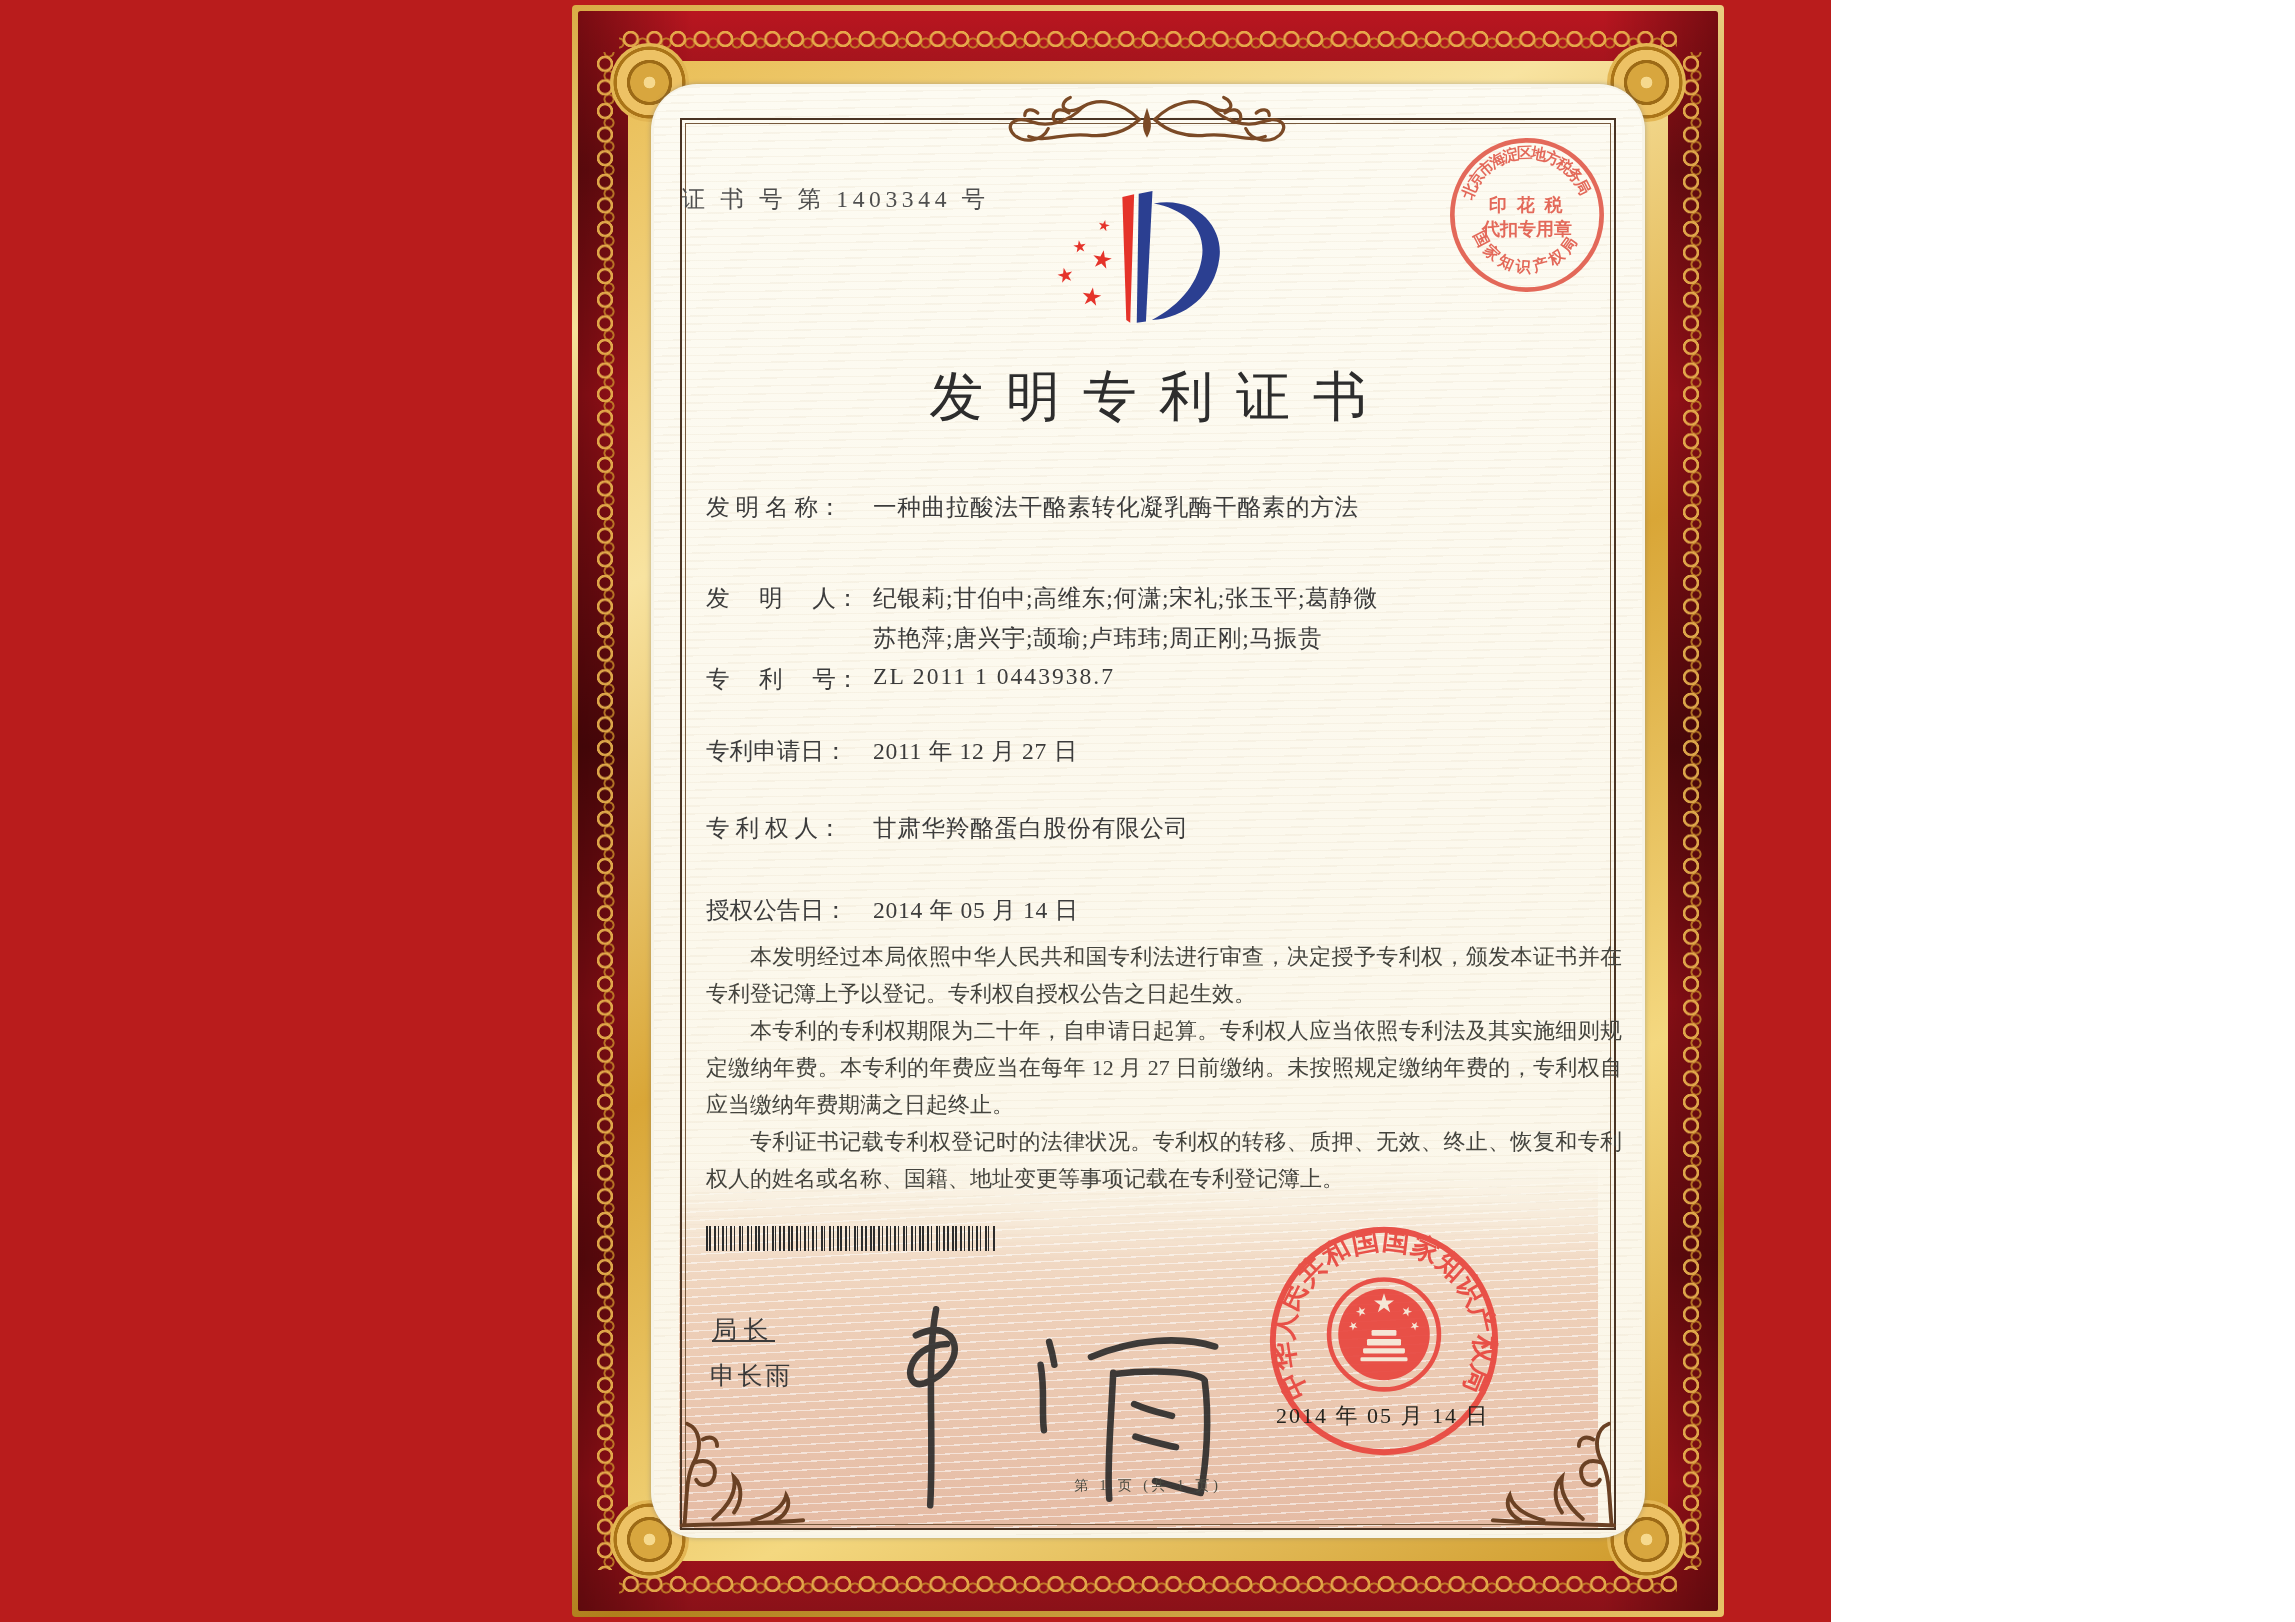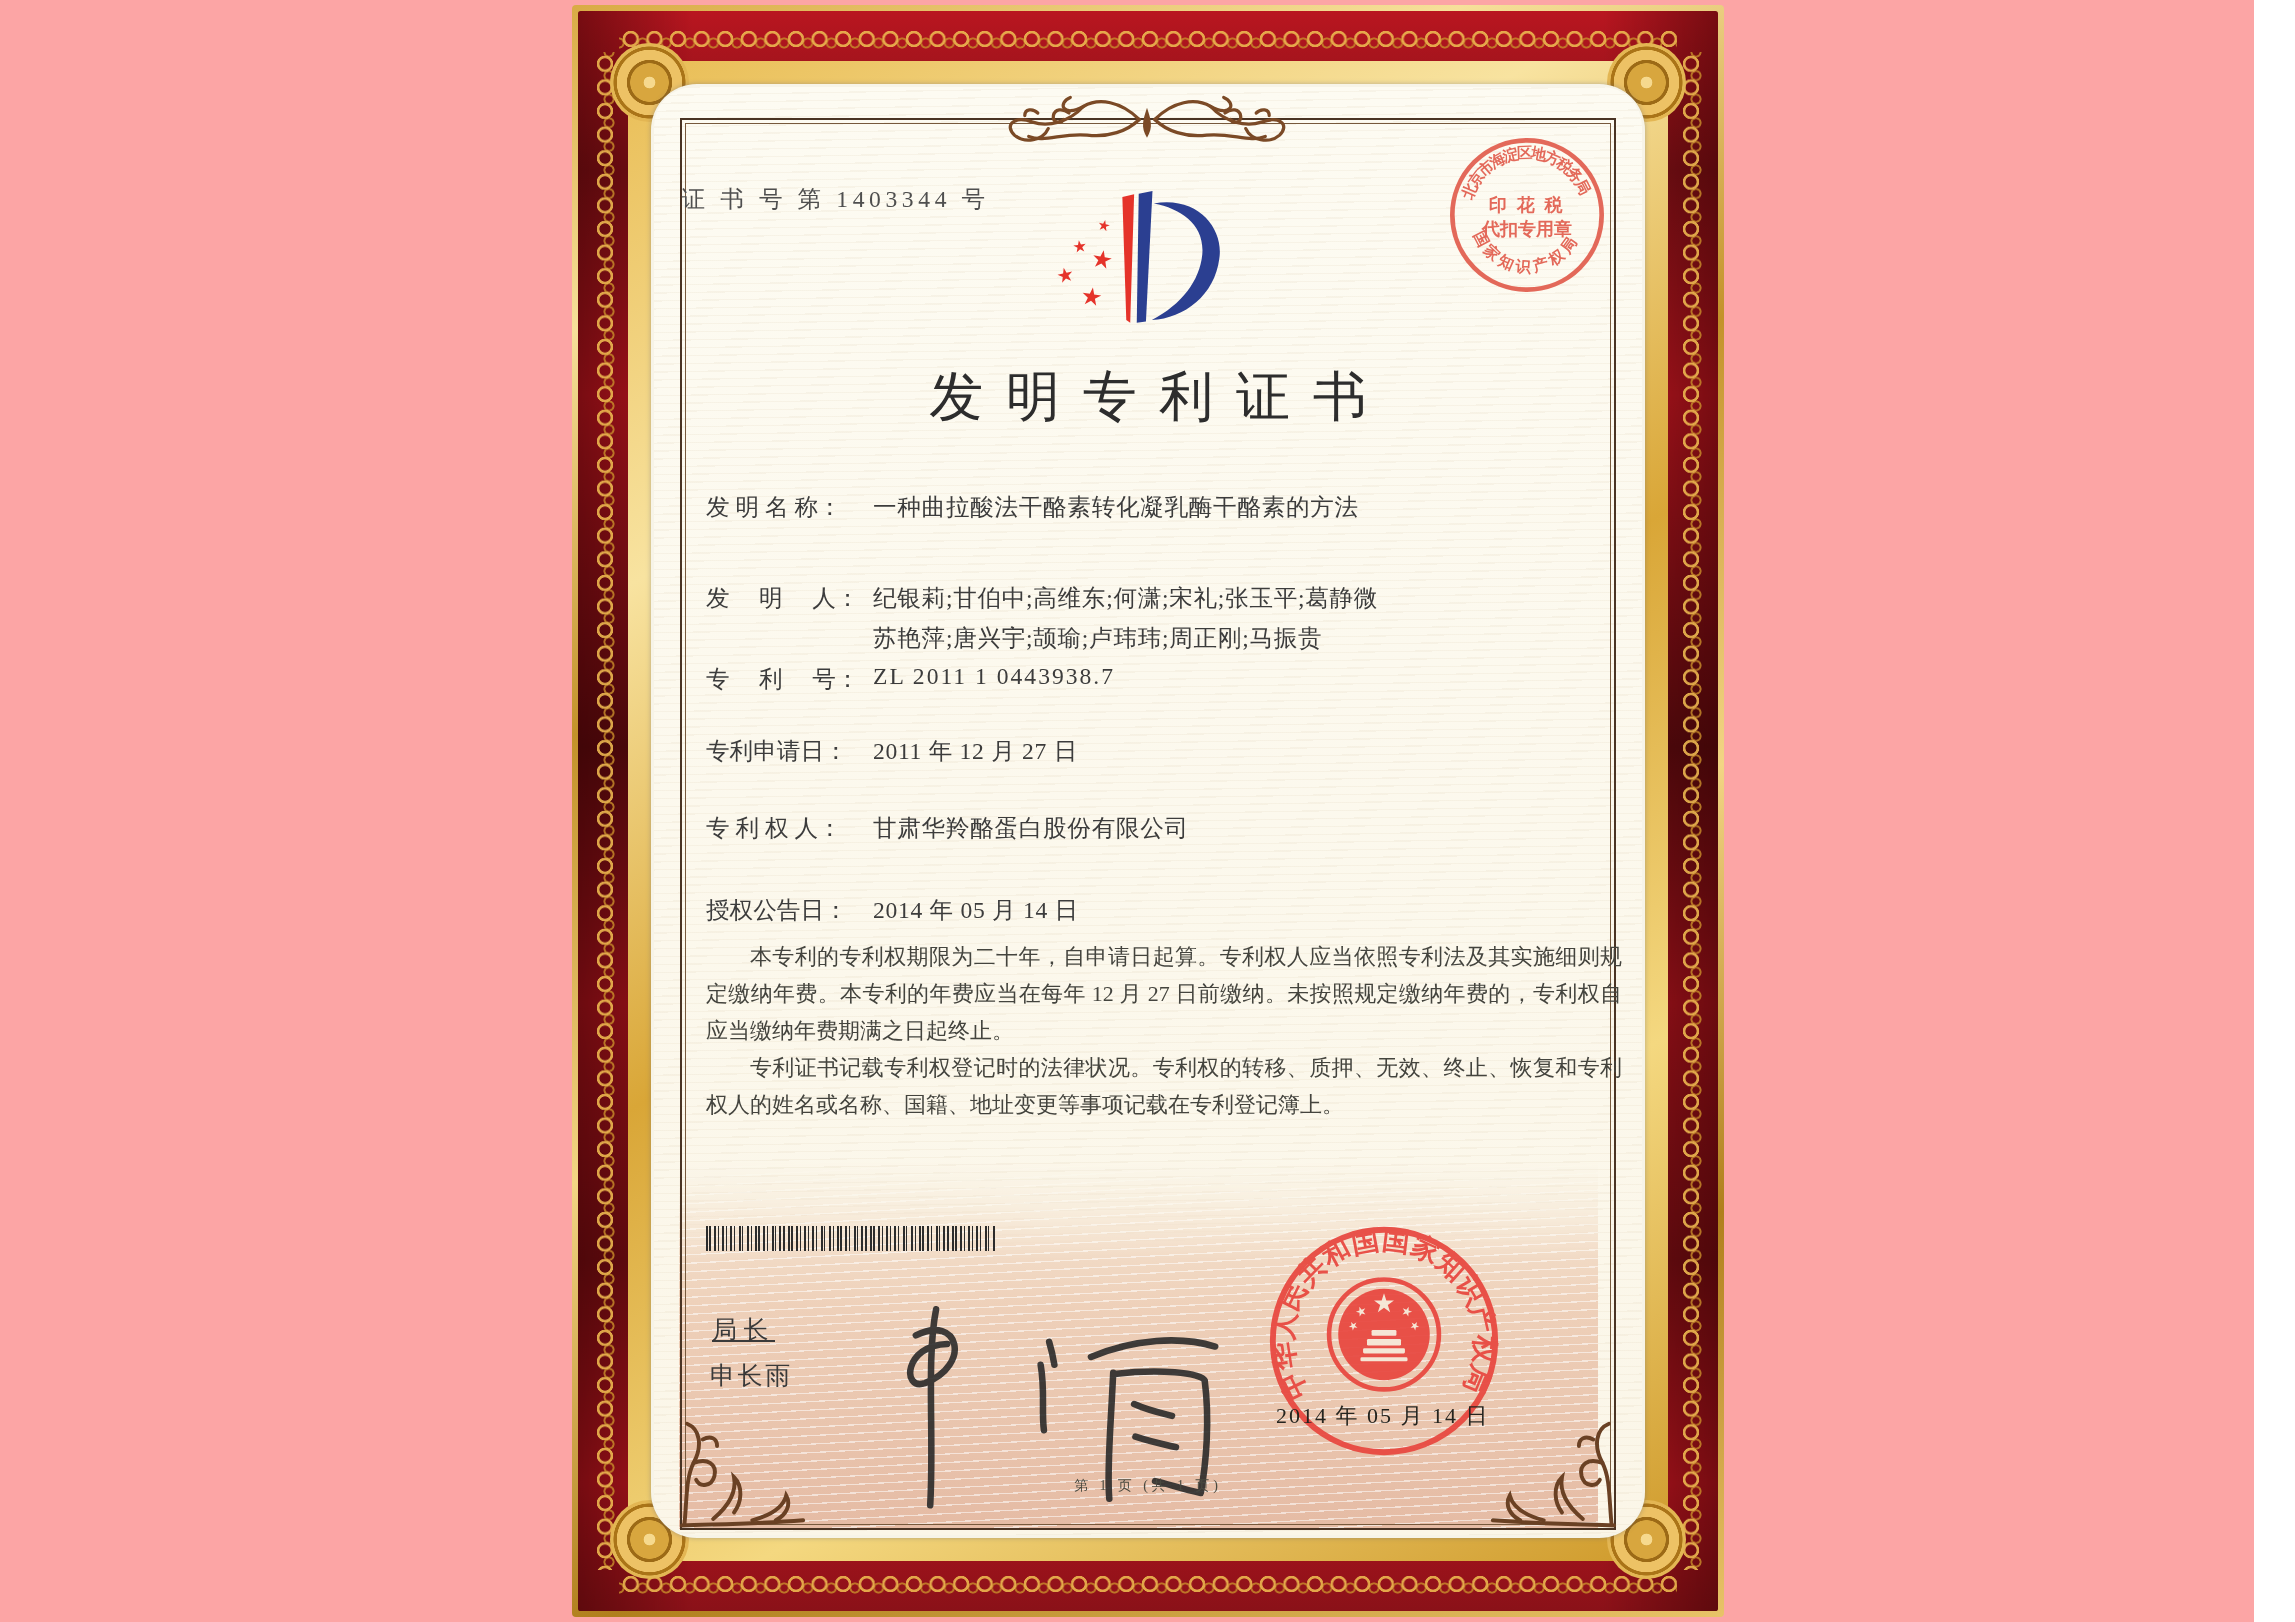--- a/index.html
+++ b/index.html
@@ -1,16 +1,16 @@
 <!DOCTYPE html>
 <html style="font-size:10.5px"><head>
 <meta charset="utf-8">
 <style>
   html,body{margin:0;padding:0;background:#ffffff;}
-  .page{position:relative;width:2254px;height:1623px;background:#fca5a5;overflow:hidden;
+  .page{position:relative;width:1831px;height:1623px;background:#b91c1c;overflow:hidden;
         font-family:"Liberation Serif","DejaVu Serif",serif;}
   .cert{position:absolute;left:572px;top:5.2px;width:1152px;height:1612px;}
 
   
   .f-gold-outer{position:absolute;inset:0;border-radius:3.9px;
     background:linear-gradient(160deg,#d9ab45 0%,#f6e09a 16%,#c3922a 36%,#f2d584 58%,#b07f1c 80%,#e8c368 100%);}
   .f-red{position:absolute;inset:5.9px;border-radius:2.6px;
     background:
       linear-gradient(90deg,rgba(40,0,0,.45) 0%,rgba(40,0,0,0) 10%,rgba(40,0,0,0) 90%,rgba(40,0,0,.45) 100%),
       linear-gradient(180deg,#b91620 0%,#7c1016 10%,#b91620 24%,#550a0e 46%,#a3131c 62%,#6e0d12 78%,#b5151f 92%,#8a1118 100%);}
@@ -168,20 +168,21 @@
       <div class="lab" style="top:648px">专利申请日：</div>
       <div class="val" style="top:648px">2011 年 12 月 27 日</div>
 
       <div class="lab" style="top:725px">专 利 权 人：</div>
       <div class="val" style="top:725px">甘肃华羚酪蛋白股份有限公司</div>
 
       <div class="lab" style="top:807px">授权公告日：</div>
       <div class="val" style="top:807px">2014 年 05 月 14 日</div>
 
       <div class="paras">
+        <p>本发明经过本局依照中华人民共和国专利法进行审查，决定授予专利权，颁发本证书并在专利登记簿上予以登记。专利权自授权公告之日起生效。</p>
         <p>本专利的专利权期限为二十年，自申请日起算。专利权人应当依照专利法及其实施细则规定缴纳年费。本专利的年费应当在每年 12 月 27 日前缴纳。未按照规定缴纳年费的，专利权自应当缴纳年费期满之日起终止。</p>
         <p>专利证书记载专利权登记时的法律状况。专利权的转移、质押、无效、终止、恢复和专利权人的姓名或名称、国籍、地址变更等事项记载在专利登记簿上。</p>
       </div>
 
       <div class="barcode"></div>
 
       <div class="director-label">局长</div>
       <div class="director-name">申长雨</div>
       <svg class="sig" width="366" height="249" viewBox="0 0 560 380">
         <g stroke="#262626" stroke-width="10" fill="none" stroke-linecap="round" stroke-linejoin="round" opacity="

